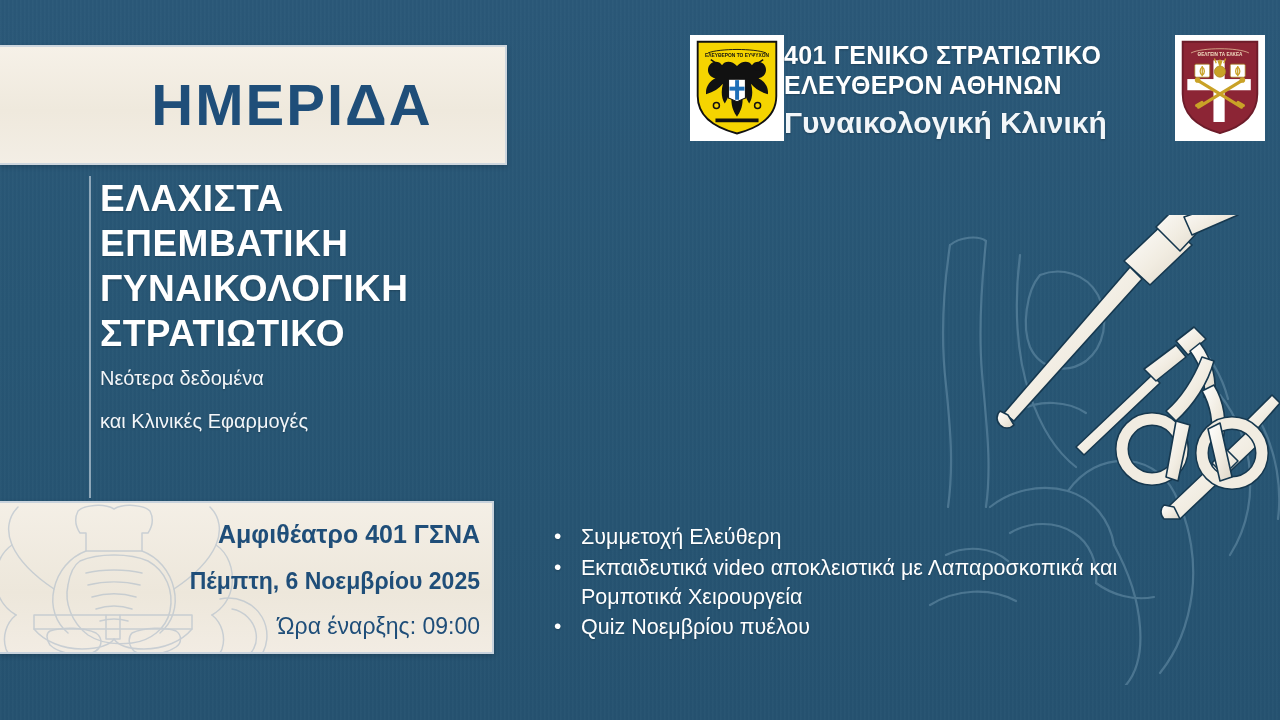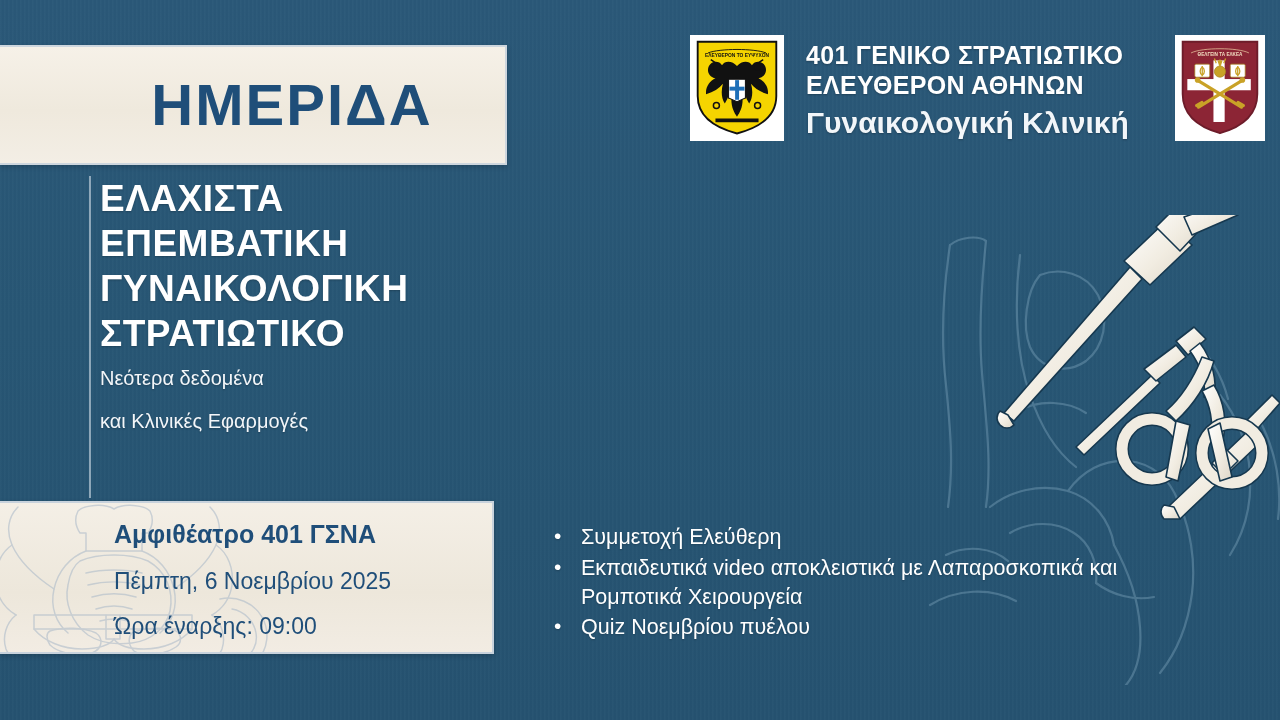--- a/index.html
+++ b/index.html
@@ -100,21 +100,20 @@
     flex:0 0 auto;
     background:#ffffff;
     padding:3px;
     display:block;
   }
   .emblem svg{ display:block; }
   .emblem-army{ width:94px; height:106px; }
   .emblem-medical{ width:90px; height:106px; margin-left:auto; }
 
   .header-text{
-    margin-left:22px;
     padding-top:6px;
     flex:1 1 auto;
   }
   .hospital-line{
     color:#ffffff;
     font-size:25px;
     font-weight:bold;
     line-height:1.18;
     letter-spacing:.3px;
     white-space:nowrap;
@@ -144,30 +143,30 @@
   .venue-anatomy{
     position:absolute;
     left:-8px; top:-4px;
     width:300px; height:160px;
     opacity:.55;
     pointer-events:none;
   }
   .venue-anatomy svg{ width:100%; height:100%; display:block; }
   .venue-text{
     position:absolute;
-    right:38px; top:18px;
+    right:12px; top:18px;
     width:340px;
-    text-align:left;
+    text-align:right;
     color:#1f4e79;
   }
   .venue-place{
     font-size:25px; font-weight:bold; line-height:1.1;
   }
   .venue-date{
-    font-size:23px; font-weight:normal; line-height:1.1; margin-top:20px;
+    font-size:23px; font-weight:bold; line-height:1.1; margin-top:20px;
   }
   .venue-time{
     font-size:23px; font-weight:normal; line-height:1.1; margin-top:20px;
   }
 
   
   .bullets{
     position:absolute;
     left:548px; top:523px;
     width:600px;

